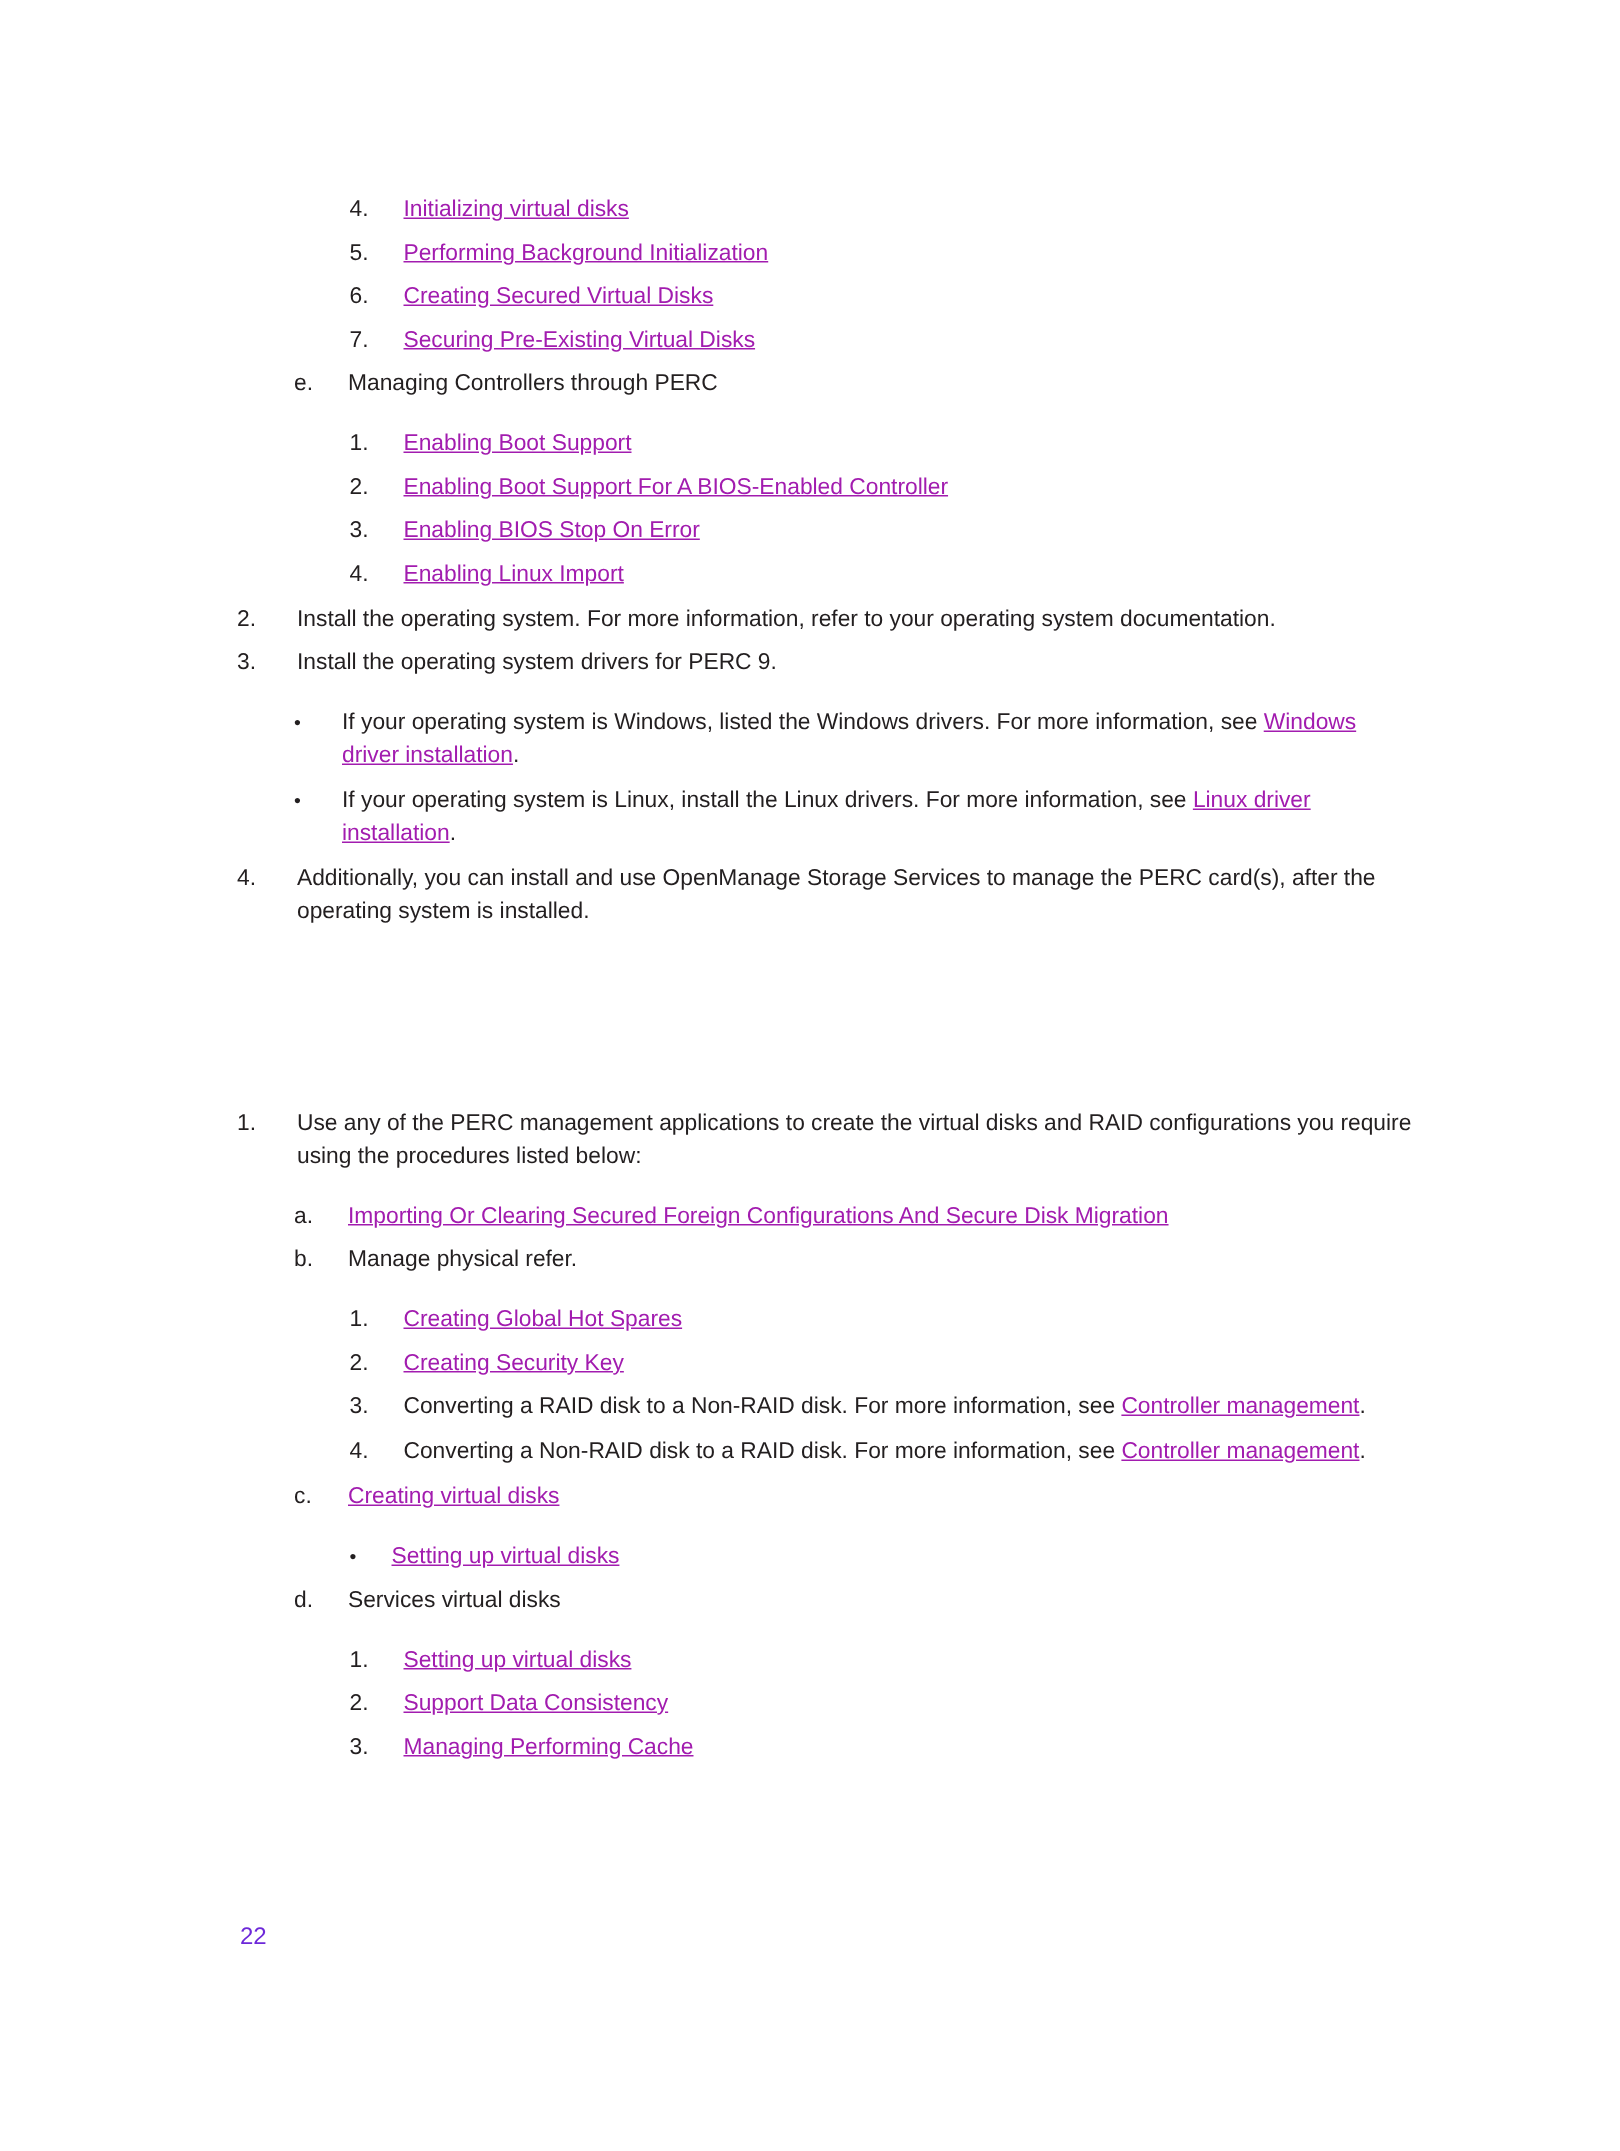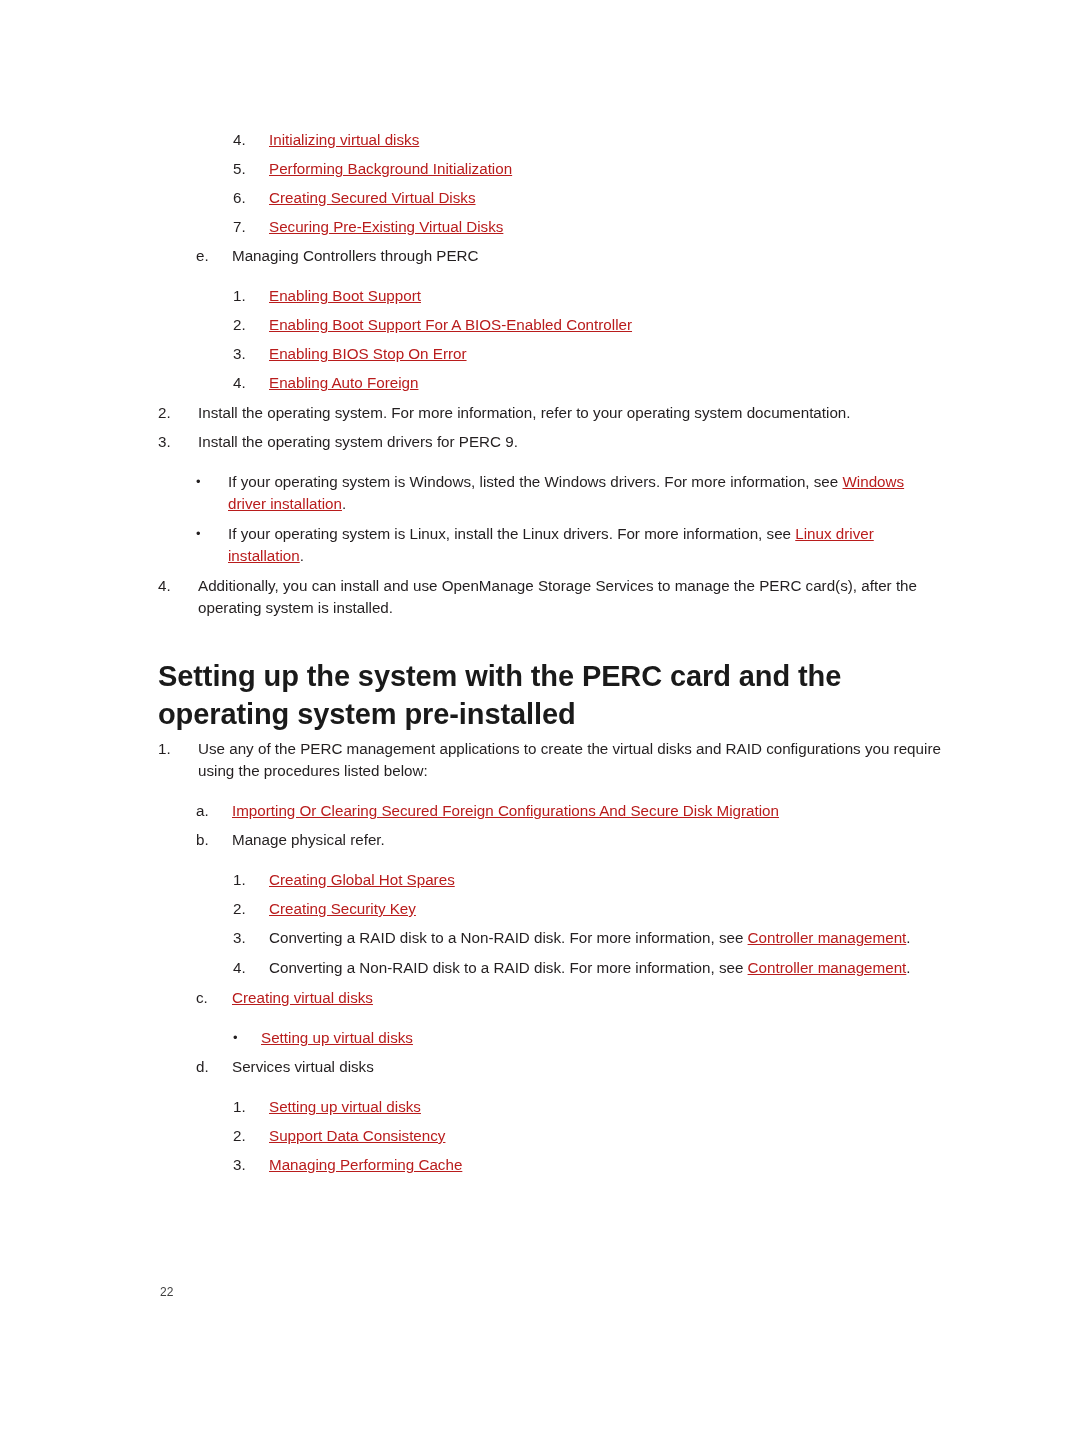--- a/index.html
+++ b/index.html
@@ -45,21 +45,21 @@
   .marker.bullet {
     font-size: 13px;
   }
   .rowtext {
     display: block;
     font-size: 15.2px;
     line-height: 22px;
   }
 
   a.link, .link {
-    color: #b91c1c;
+    color: #a21caf;
     text-decoration: underline;
     text-underline-offset: 1px;
   }
 
   
   .lvl-num1   { margin-left: 158px; padding-left: 40px; }  
   .lvl-letter { margin-left: 196px; padding-left: 36px; }  
   .lvl-bul1   { margin-left: 196px; padding-left: 32px; }  
   .lvl-num2   { margin-left: 233px; padding-left: 36px; }  
   .lvl-bul2   { margin-left: 233px; padding-left: 28px; }  
@@ -83,23 +83,23 @@
 
   
   #block-top      { position: absolute; left: 0; top: 129px;  width: 1080px; }
   #block-mid      { position: absolute; left: 0; top: 402px;  width: 1080px; }
   #block-bottom   { position: absolute; left: 0; top: 738px;  width: 1080px; }
 
   .folio {
     position: absolute;
     left: 160px;
     top: 1283px;
-    font-size: 12px;
+    font-size: 16px;
     line-height: 18px;
-    color: #404040;
+    color: #6d28d9;
   }
 </style>
 </head>
 <body>
 
 <div class="page">
 
   <div id="block-top">
 
     <div class="row lvl-num2">
@@ -137,21 +137,21 @@
       <span class="rowtext"><a class="link" href="#">Enabling Boot Support For A BIOS-Enabled Controller</a></span>
     </div>
 
     <div class="row lvl-num2 gap-tight">
       <span class="marker">3.</span>
       <span class="rowtext"><a class="link" href="#">Enabling BIOS Stop On Error</a></span>
     </div>
 
     <div class="row lvl-num2 gap-tight">
       <span class="marker">4.</span>
-      <span class="rowtext"><a class="link" href="#">Enabling Auto Foreign</a></span>
+      <span class="rowtext"><a class="link" href="#">Enabling Linux Import</a></span>
     </div>
 
   </div>
 
   <div id="block-mid">
 
     <div class="row lvl-num1">
       <span class="marker">2.</span>
       <span class="rowtext">Install the operating system. For more information, refer to your operating system documentation.</span>
     </div>
@@ -171,21 +171,20 @@
       <span class="rowtext"><span>If your operating system is Linux, install the Linux drivers. For more information, see </span><a class="link" href="#">Linux driver installation</a><span>.</span></span>
     </div>
 
     <div class="row lvl-num1 gap-small" style="width:780px">
       <span class="marker">4.</span>
       <span class="rowtext">Additionally, you can install and use OpenManage Storage Services to manage the PERC card(s), after the operating system is installed.</span>
     </div>
 
   </div>
 
-  <h1 class="heading">Setting up the system with the PERC card and the operating system pre-installed</h1>
 
   <div id="block-bottom">
 
     <div class="row lvl-num1" style="width:775px">
       <span class="marker">1.</span>
       <span class="rowtext">Use any of the PERC management applications to create the virtual disks and RAID configurations you require using the procedures listed below:</span>
     </div>
 
     <div class="row lvl-letter gap-group">
       <span class="marker">a.</span>

